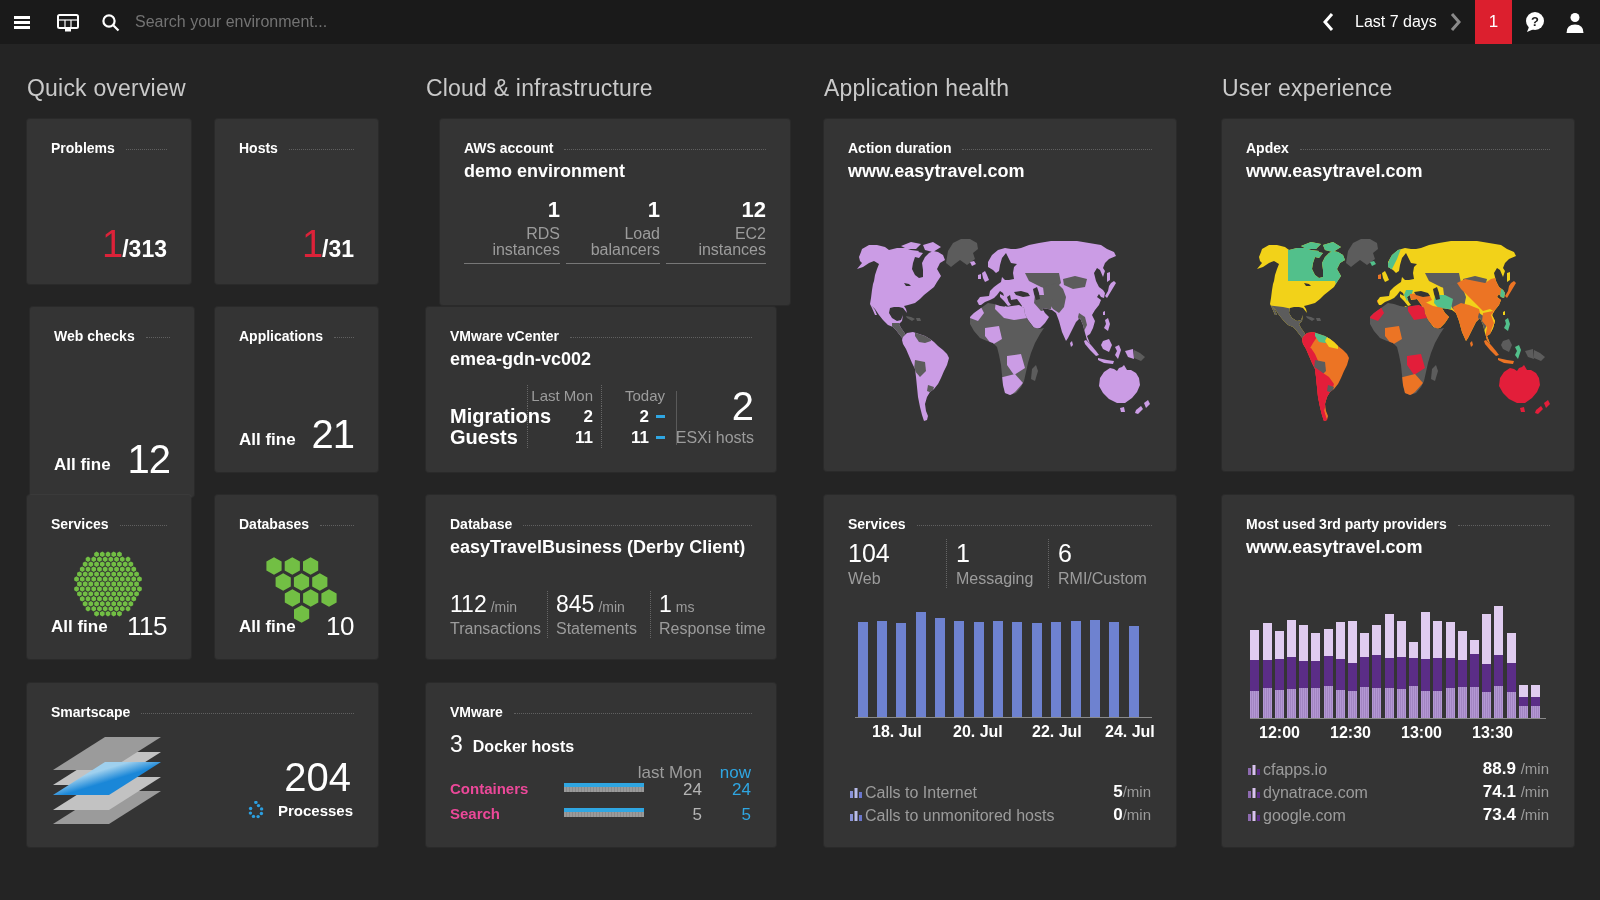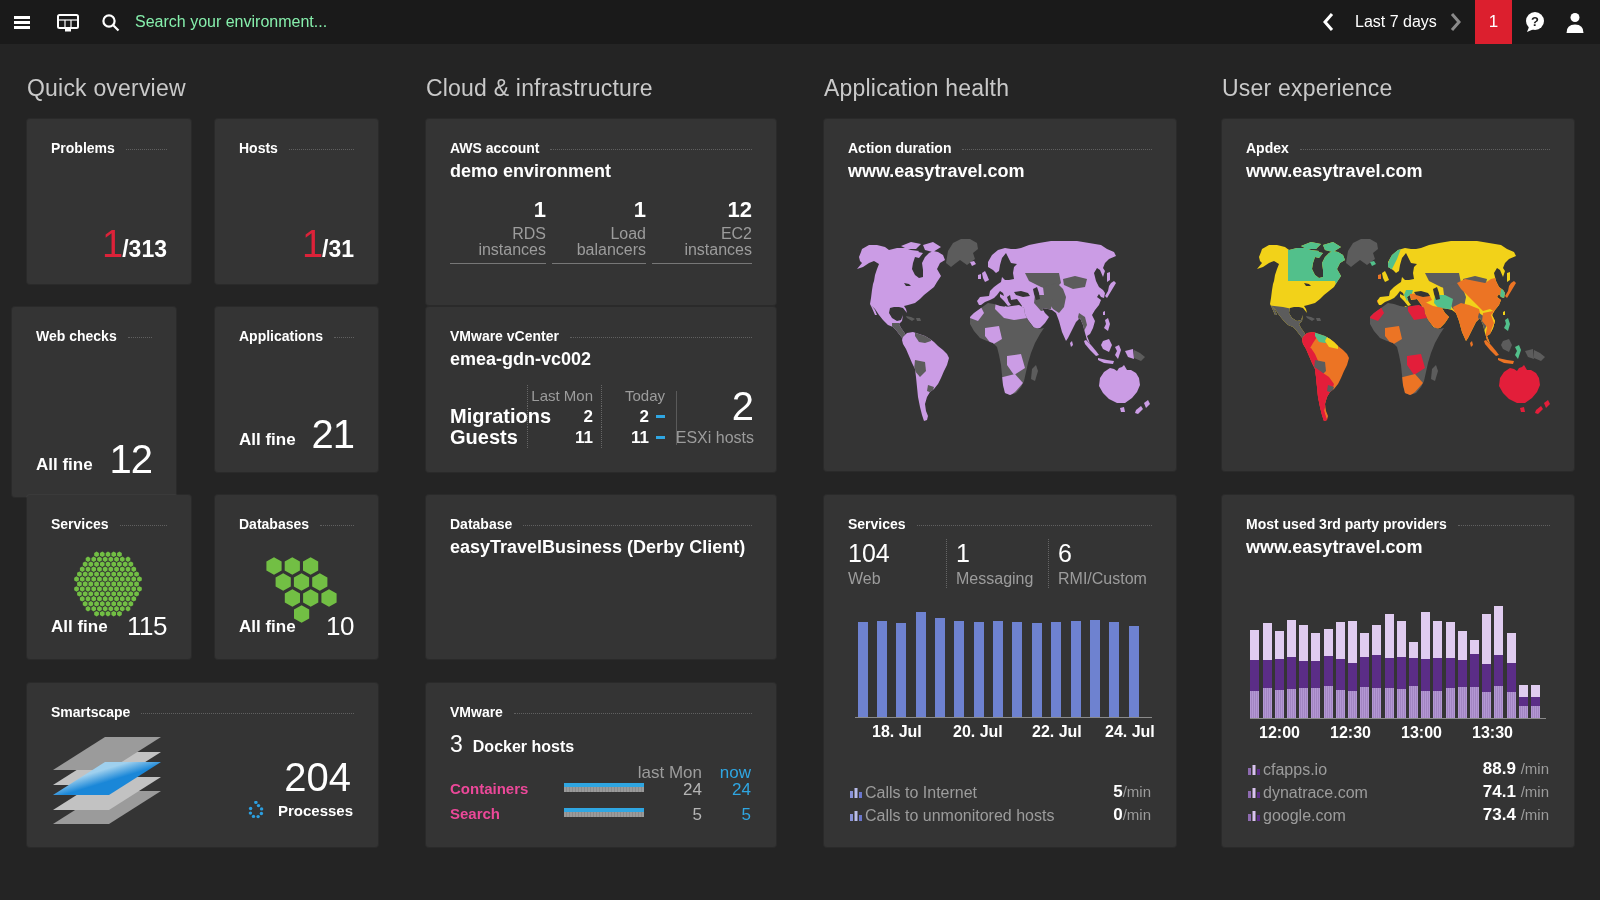--- a/index.html
+++ b/index.html
@@ -2,21 +2,21 @@
 <html><head><meta charset="utf-8"><title>Dashboard</title>
 <style>
 *{margin:0;padding:0;box-sizing:border-box}
 html,body{width:1600px;height:900px;background:#242424;overflow:hidden;
   font-family:"Liberation Sans",sans-serif;position:relative}
 #topbar{position:absolute;left:0;top:0;width:1600px;height:44px;background:#1a1a1a}
 #burger{position:absolute;left:14px;top:16px;width:16px}
 #burger i{display:block;height:3px;background:#fff;margin-bottom:2px}
 #dashic{position:absolute;left:57px;top:14px}
 #magic{position:absolute;left:101px;top:13px}
-#searchtxt{position:absolute;left:135px;top:13px;font-size:16px;color:#86efac}
+#searchtxt{position:absolute;left:135px;top:13px;font-size:16px;color:#737373}
 .chev{position:absolute;top:12px}
 #last7{position:absolute;left:1355px;top:13px;font-size:16px;color:#fff}
 #redbox{position:absolute;left:1475px;top:0;width:37px;height:44px;background:#dc1f2e;
   color:#fff;font-size:17px;text-align:center;line-height:44px}
 #helpic{position:absolute;left:1523px;top:10px}
 #userc{position:absolute;left:1564px;top:11px}
 .sechead{position:absolute;top:75px;font-size:23px;color:#c9c9c9;letter-spacing:.2px}
 .tile{position:absolute;background:#343434;border-radius:3px;box-shadow:0 0 0 1px rgba(255,255,255,.03)}
 .trow{position:absolute;left:24px;right:24px;top:21px;display:flex;align-items:center}
 .ttl{font-size:14px;font-weight:bold;color:#fff;white-space:nowrap}
@@ -129,21 +129,21 @@
     </div>
     <div class="bigline"><span class="rednum">1</span><span class="slashnum">/313</span></div>
   </div>
 <div class="tile" style="left:215px;top:119px;width:163px;height:165px">
     <div class="trow">
       <span class="ttl">Hosts</span>
       <span class="tln"></span>
     </div>
     <div class="bigline"><span class="rednum">1</span><span class="slashnum">/31</span></div>
   </div>
-<div class="tile" style="left:12px;top:307px;width:164px;height:190px">
+<div class="tile" style="left:30px;top:307px;width:164px;height:190px">
     <div class="trow">
       <span class="ttl">Web checks</span>
       <span class="tln"></span>
     </div>
     <div class="allfine">All fine</div>
     <div class="bignum">12</div>
   </div>
 <div class="tile" style="left:215px;top:307px;width:163px;height:165px">
     <div class="trow">
       <span class="ttl">Applications</span>
@@ -329,21 +329,21 @@
         <circle cx="11.1" cy="15.6" r="1.7" fill="#2c9fe0"></circle>
         <circle cx="6.5" cy="15.4" r="1.7" fill="#2c9fe0"></circle>
         <circle cx="3.4" cy="12.1" r="1.7" fill="#2c9fe0"></circle>
         <circle cx="3.6" cy="7.5" r="1.7" fill="#2c9fe0"></circle>
         <circle cx="8.9" cy="1.4" r="1.7" fill="#2c9fe0"></circle>
         <circle cx="11.5" cy="4.6" r="1.7" fill="#2c9fe0"></circle>
       </svg>
       <span>Processes</span>
     </div>
   </div>
-<div class="tile" style="left:426px;top:119px;width:350px;height:186px">
+<div class="tile" style="left:440px;top:119px;width:350px;height:186px">
     <div class="trow">
       <span class="ttl">AWS account</span>
       <span class="tln"></span>
     </div>
     <div class="subt">demo environment</div>
     <div class="awsgrid">
       <div class="awscol">
         <div class="awsnum">1</div>
         <div class="awslab">RDS<br>instances</div>
       </div>
@@ -385,20 +385,34 @@
       <div class="esxnum">2</div>
       <div class="esxlab">ESXi hosts</div>
     </div>
   </div>
 <div class="tile" style="left:426px;top:495px;width:350px;height:164px">
     <div class="trow">
       <span class="ttl">Database</span>
       <span class="tln"></span>
     </div>
     <div class="subt">easyTravelBusiness (Derby Client)</div>
+    <div class="dbgrid">
+      <div class="dbcol" style="width:97px">
+        <div><span class="dbnum">112</span><span class="dbunit">/min</span></div>
+        <div class="dblab">Transactions</div>
+      </div>
+      <div class="dbcol" style="width:103px;border-left:1px dotted #666;padding-left:8px">
+        <div><span class="dbnum">845</span><span class="dbunit">/min</span></div>
+        <div class="dblab">Statements</div>
+      </div>
+      <div class="dbcol" style="border-left:1px dotted #666;padding-left:8px">
+        <div><span class="dbnum">1</span><span class="dbunit">ms</span></div>
+        <div class="dblab">Response time</div>
+      </div>
+      </div>
   </div>
 <div class="tile" style="left:426px;top:683px;width:350px;height:164px">
     <div class="trow">
       <span class="ttl">VMware</span>
       <span class="tln"></span>
     </div>
     <div id="dhosts"><span class="dh3">3</span><span class="dhl">Docker hosts</span></div>
     <div class="drow" style="top:80px">
       <span class="drl"></span>
       <span class="drb"></span>

